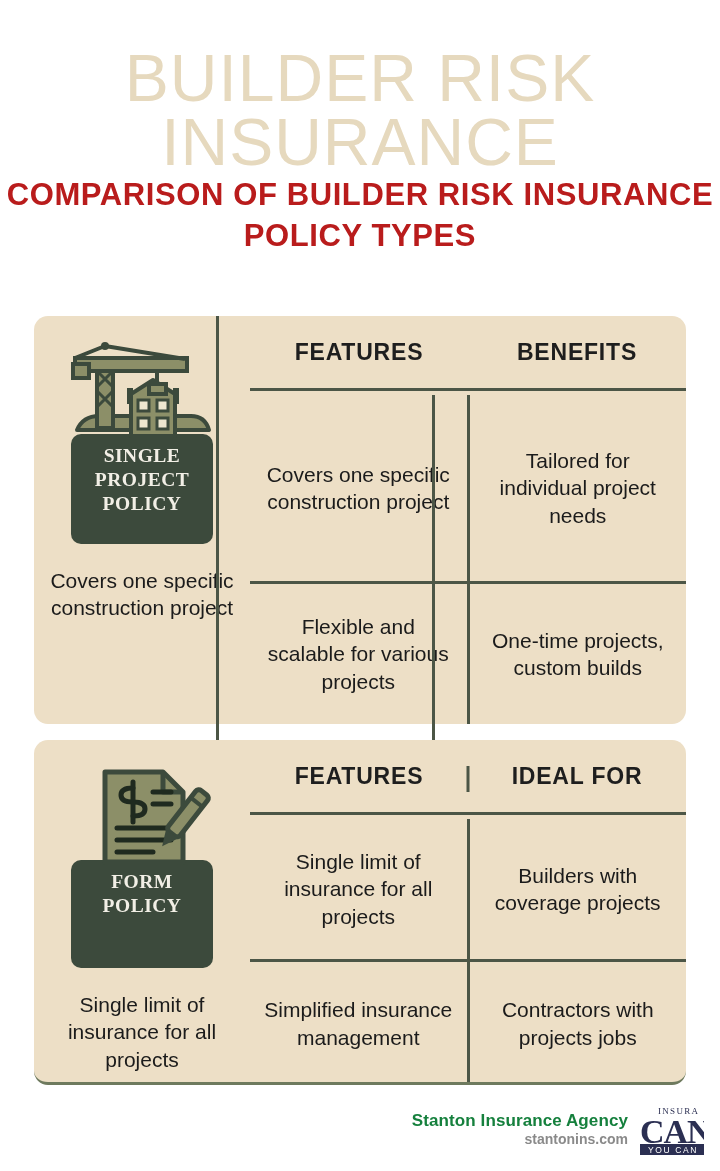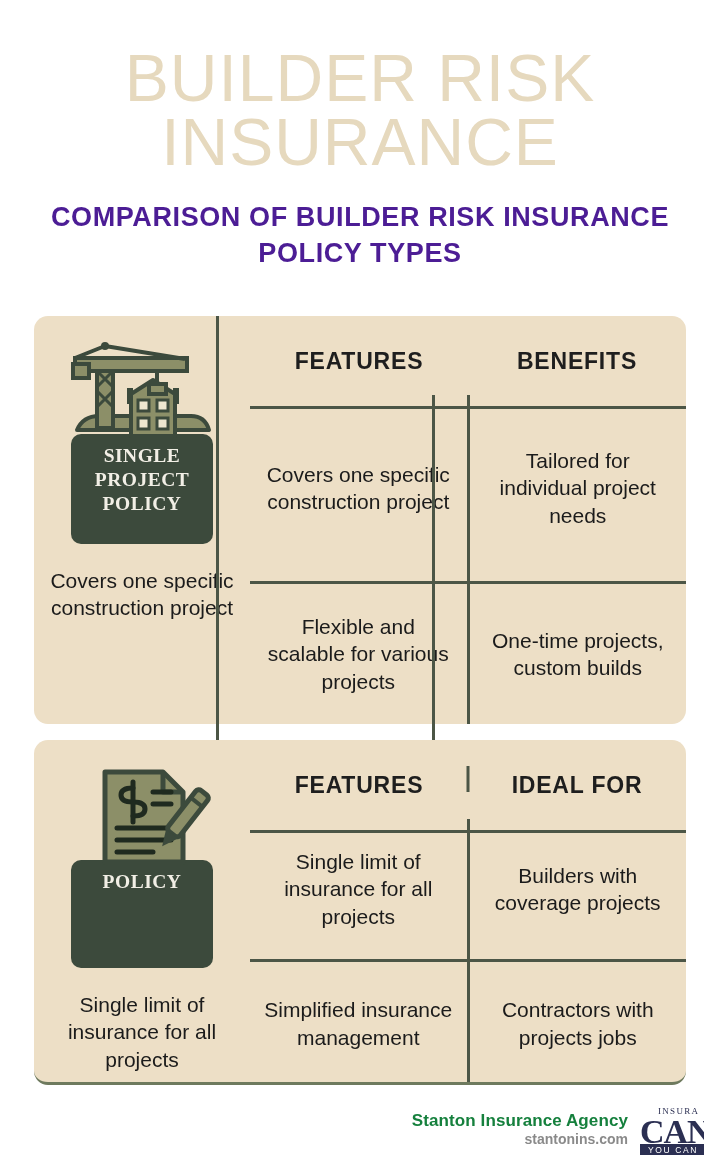--- a/index.html
+++ b/index.html
@@ -15,26 +15,25 @@
   .header { padding-top:46px; text-align:center; }
   .title {
     font-size:66px;
     font-weight:400;
     letter-spacing:1px;
     line-height:0.97;
     color:#E6D9BE;
     text-transform:uppercase;
   }
   .subtitle {
-    margin-top:26px;
-    font-size:27px;
+    font-size:31px;
     font-weight:700;
     letter-spacing:0.6px;
     line-height:1.33;
-    color:#4c1d95;
+    color:#b91c1c;
     text-transform:uppercase;
   }
 
   
   .card {
     position:absolute;
     left:34px;
     width:652px;
     background:#EDDFC6;
     border-radius:14px;
@@ -57,21 +56,21 @@
     position:absolute;
     width:3px;
     background:#4C5646;
   }
   .vrule.outer { left:216px; }
   .vrule.inner { left:432px; }
 
   
   .thead {
     position:absolute; left:216px; right:0; top:0;
-    height:93px;
+    height:75px;
     display:flex;
     border-bottom:3px solid #4C5646;
   }
   .th {
     flex:1 1 0;
     display:flex; align-items:center; justify-content:center;
     font-size:23px; font-weight:700; letter-spacing:0.8px;
     color:#1E1E1E;
   }
   .th-tick {
@@ -223,20 +222,21 @@
 
         <path d="M50 66 H104 M50 78 H104 M50 90 H86" stroke="#1F2A1F" stroke-width="5" stroke-linecap="round"></path>
 
         <g transform="rotate(38 112 62)">
           <rect x="105" y="22" width="15" height="52" rx="4" fill="#8C8F68" stroke="#3C4A3C" stroke-width="5"></rect>
           <path d="M105 74 L112.5 90 L120 74 Z" fill="#3C4A3C"></path>
           <path d="M105 34 H120" stroke="#3C4A3C" stroke-width="4"></path>
         </g>
       </svg>
       <div class="badge-text">
+        <div>FORM</div>
         <div>POLICY</div>
       </div>
     </div>
     <div class="icon-caption">Single limit of insurance for all projects</div>
   </div>
 
   <div class="thead">
     <div class="th">FEATURES</div>
     <div class="th-tick"></div>
     <div class="th">IDEAL FOR</div>

